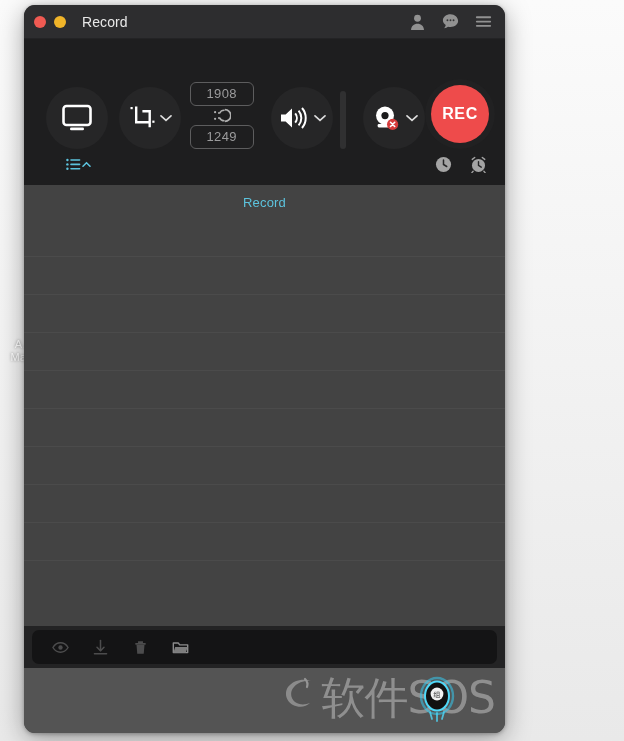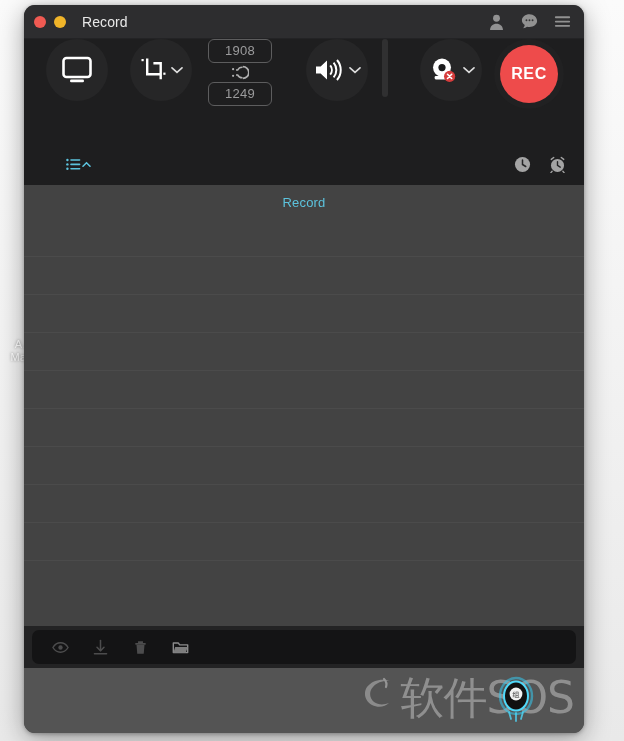--- a/index.html
+++ b/index.html
@@ -34,21 +34,21 @@
     text-shadow: 0 0 3px rgba(0,0,0,.45);
     white-space: pre-line;
     letter-spacing: .2px;
   }
 
   
   #window {
     position: absolute;
     left: 24px;
     top: 5px;
-    width: 560px;
+    width: 481px;
     height: 728px;
     border-radius: 11px;
     background: #4a4a4a;
     box-shadow: 0 6px 26px rgba(0,0,0,.35), 0 1px 4px rgba(0,0,0,.3);
     overflow: hidden;
     display: flex;
     flex-direction: column;
   }
 
   
@@ -94,22 +94,22 @@
     flex: 0 0 146px;
     background: #1e1e1f;
     position: relative;
   }
   #toolbar-row {
     position: absolute;
     left: 0; right: 0;
     top: 0;
     height: 110px;
     display: flex;
-    align-items: flex-start;
-    padding: 0 20px 0 22px;
+    align-items: flex-end;
+    padding: 0 10px 0 22px;
   }
 
   .circle-btn {
     width: 62px; height: 62px;
     border-radius: 50%;
     background: #262627;
     display: flex;
     align-items: center;
     justify-content: center;
     flex: 0 0 62px;

